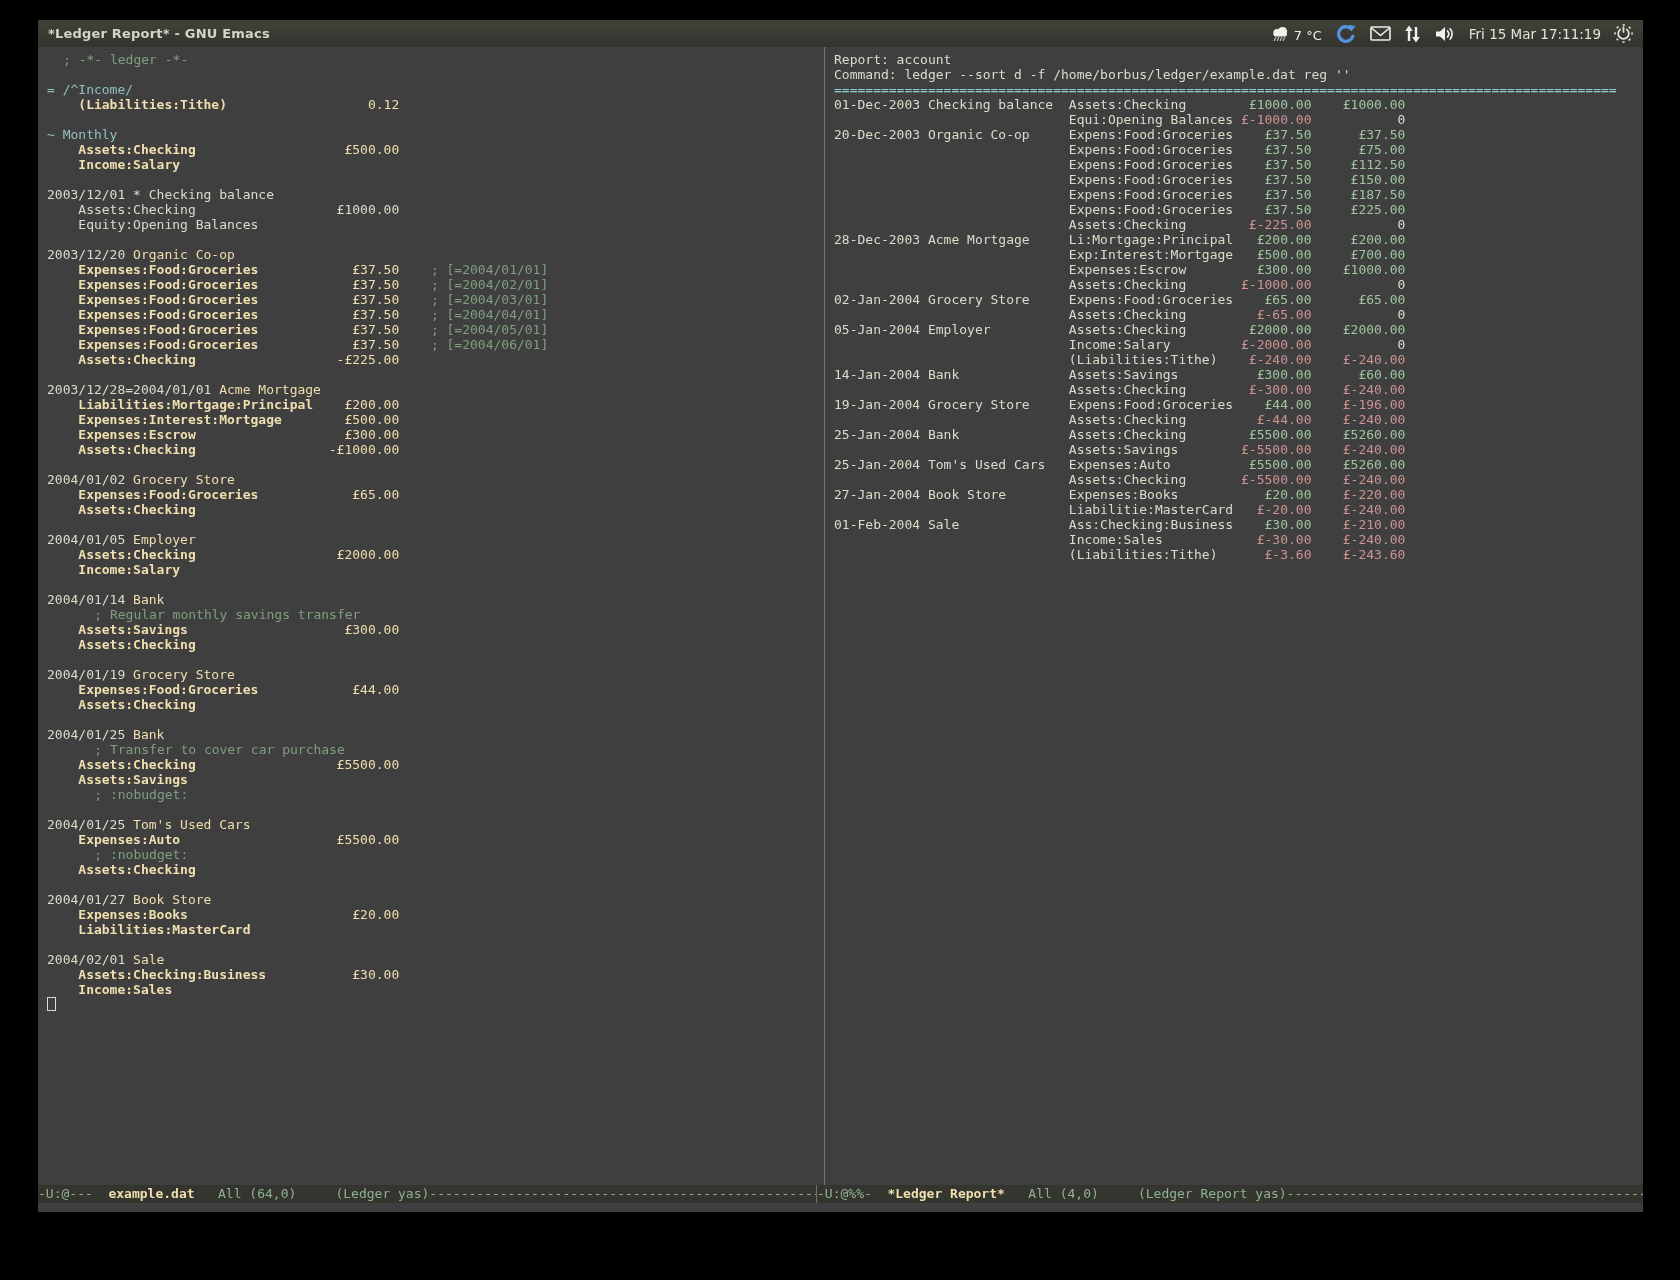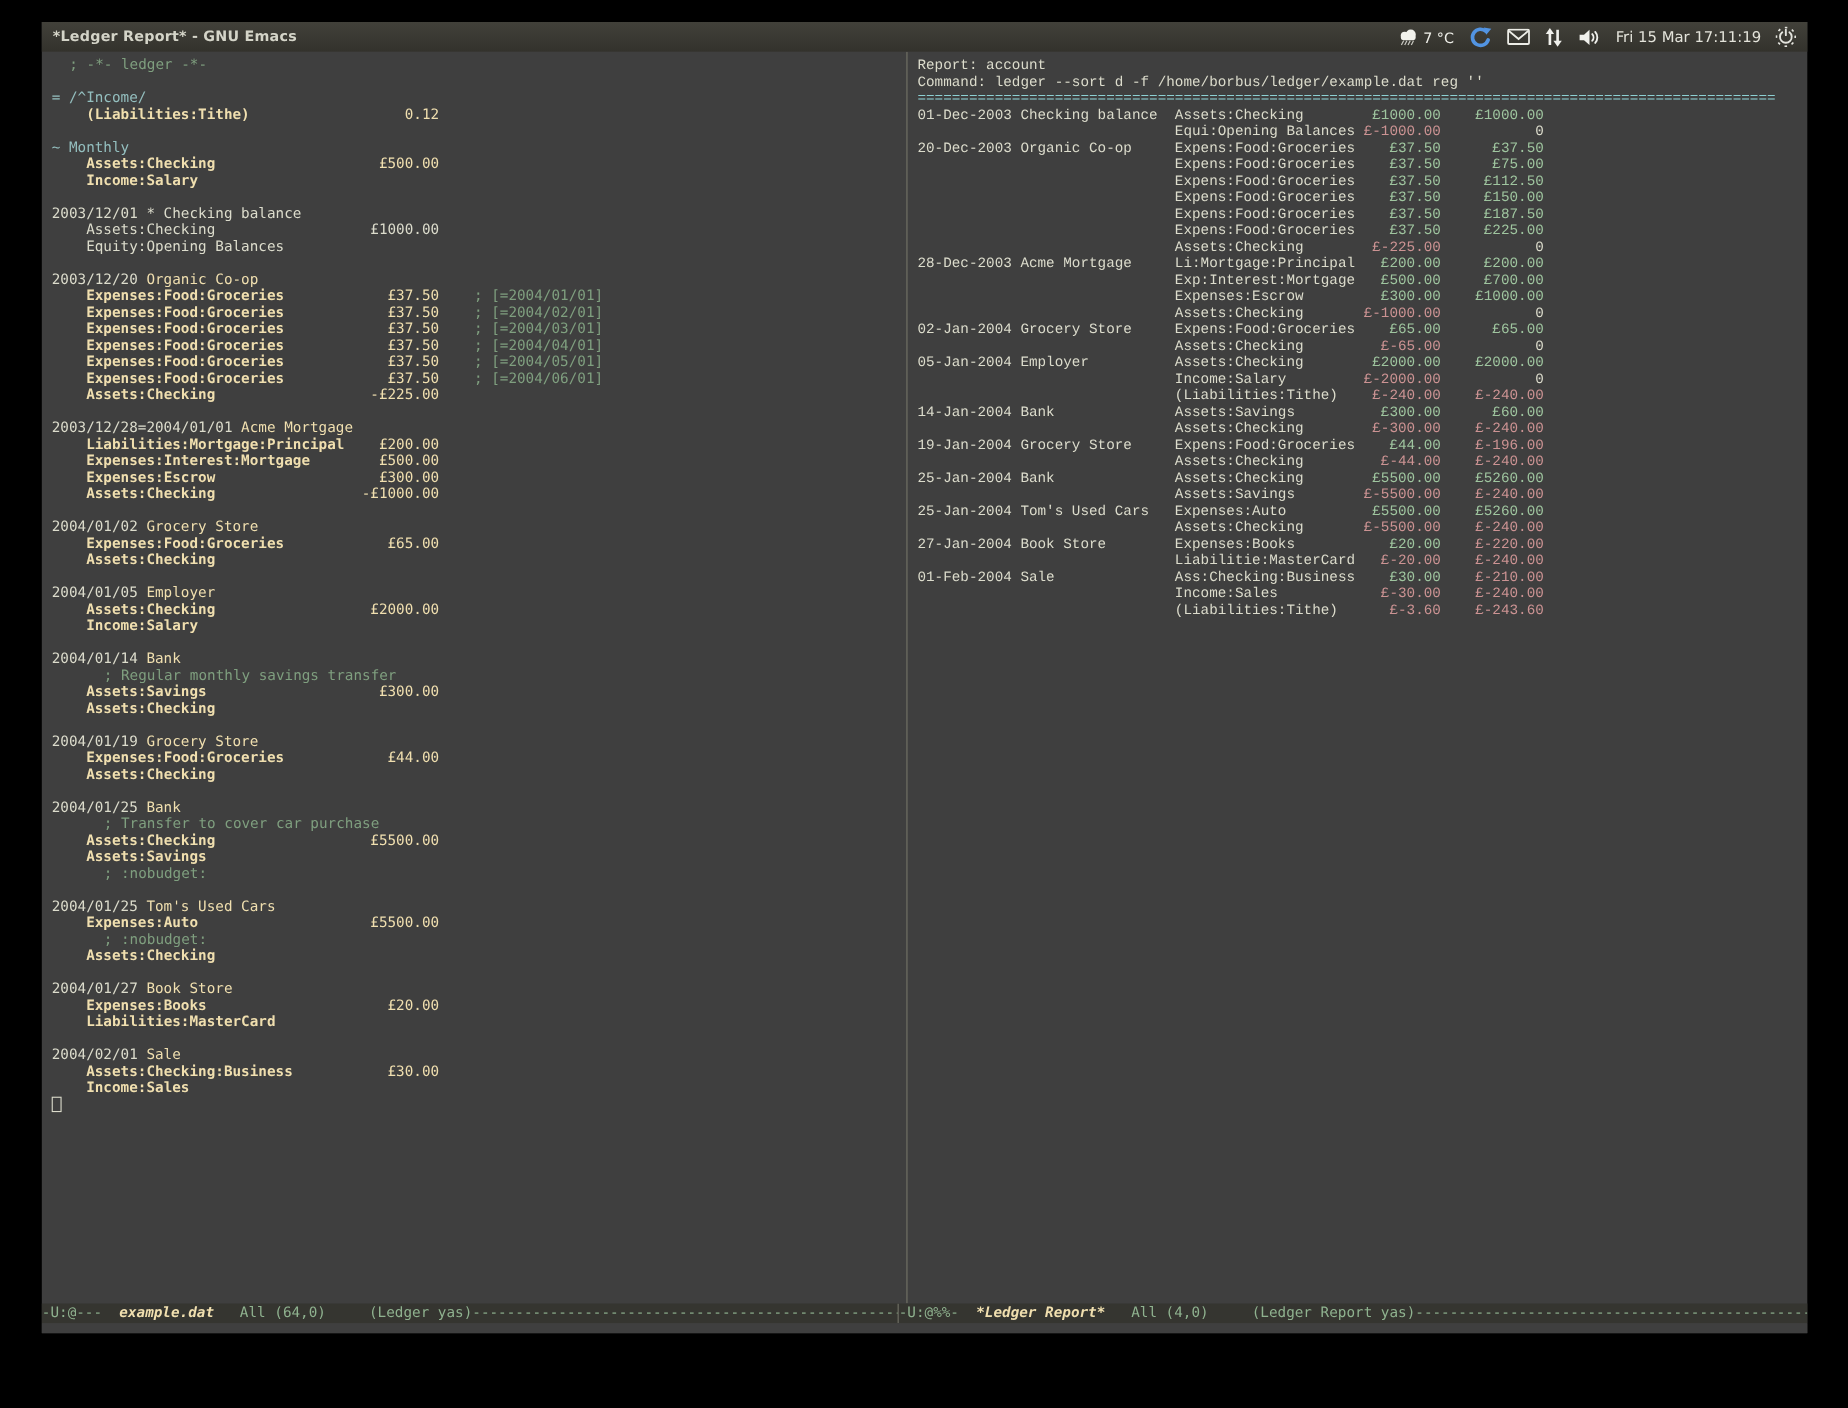--- a/index.html
+++ b/index.html
@@ -11,40 +11,40 @@
             display:flex;align-items:center;justify-content:space-between;padding:0 10px;}
   .title{font:bold 13px "DejaVu Sans",sans-serif;color:#d4d4c8;letter-spacing:.2px;}
   .tray{display:flex;align-items:center;gap:13px;}
   .tray-temp{font:13px "DejaVu Sans",sans-serif;color:#ededE7;}
   .tray-clock{font:13.5px "DejaVu Sans",sans-serif;color:#e3e3da;}
   .traybtn{display:flex;align-items:flex-end;gap:4px;}
   .panes{flex:1 1 auto;display:flex;overflow:hidden;height:1138px;}
   .pane{font:13px/15px "DejaVu Sans Mono",monospace;color:var(--fg);
         padding:5px 0 0 9px;white-space:pre;overflow:hidden;}
   .pane.left{flex:0 0 777px;width:777px;border-right:1px solid #747468;}
-  .pane.right{flex:1 1 auto;font-family:Liberation Mono, monospace;}
+  .pane.right{flex:1 1 auto;}
   .ln{height:15px;min-height:15px;}
   .d{color:var(--fg);}
   .a{color:var(--account);font-weight:bold;}
   .p{color:var(--account);font-weight:normal;}
   .m{color:var(--account);text-align:center;}
   .c{color:var(--comment);margin-left:16px;}
   .au{color:var(--auto);}
   .sep{color:var(--separator);}
   .g{color:var(--pos);}
   .r{color:var(--neg);}
   .cursor{display:inline-block;width:7px;height:12px;border:1px solid #dcdccc;
           vertical-align:-2px;}
   .modelines{flex:0 0 18px;display:flex;background:#353530;
              font:13px/18px "DejaVu Sans Mono",monospace;color:var(--modeline_fg);
              white-space:pre;overflow:hidden;}
   .ml{overflow:hidden;height:18px;}
   .ml.left{flex:0 0 778px;border-right:1px solid #747468;}
   .ml.right{flex:1 1 auto;}
-  .mlb{color:var(--modeline_buffer);font-weight:bold;font-style:italic;}
+  .mlb{color:var(--modeline_buffer);font-weight:bold;}
   .echo{flex:0 0 9px;background:var(--bg);}
 </style>
 </head>
 <body>
 
 <div class="window">
   <div class="titlebar">
     <span class="title">*Ledger Report* - GNU Emacs</span>
     <span class="tray">
       <span class="traybtn">

